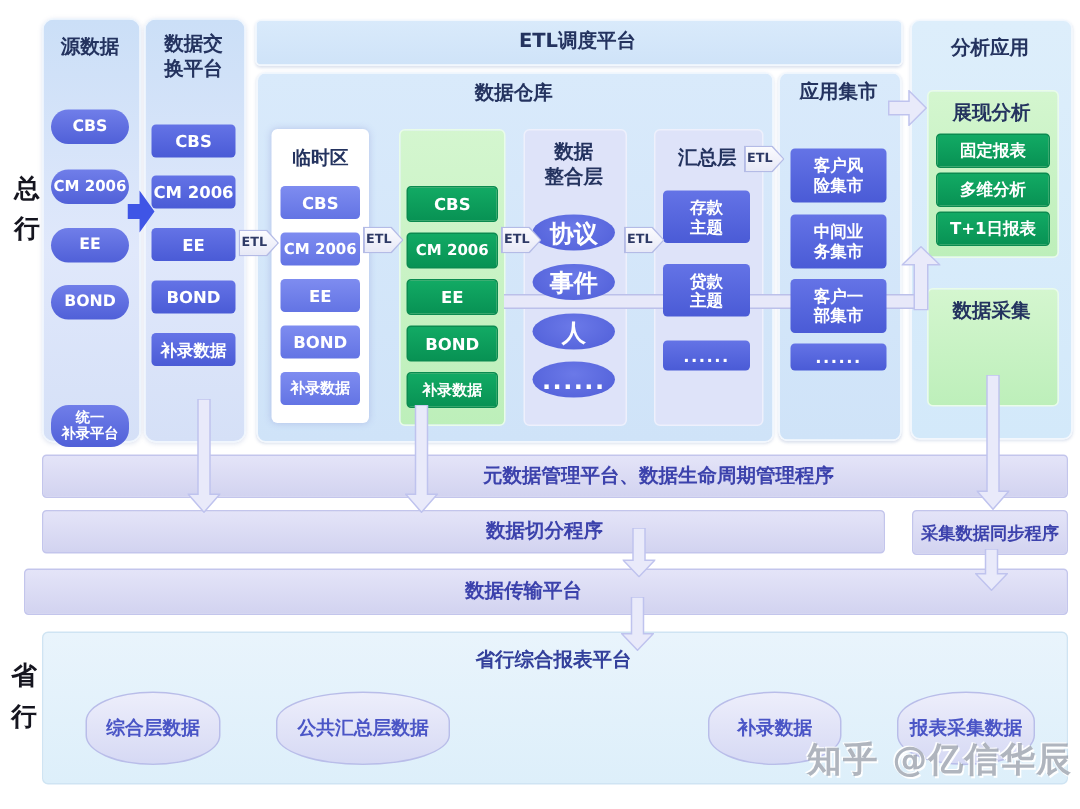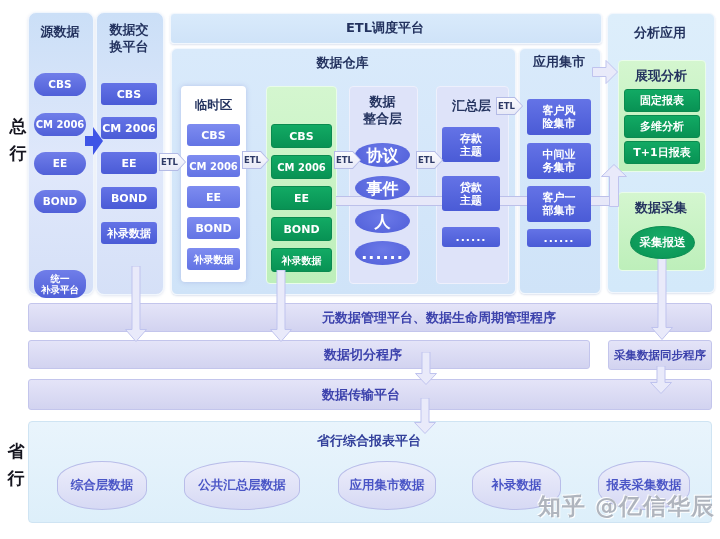--- a/index.html
+++ b/index.html
@@ -138,21 +138,20 @@
   <div class="hdr" style="left:607px;top:24px;width:106px;">分析应用</div>
 
   <div class="green-panel" style="left:618px;top:60px;width:86px;height:110px;"></div>
   <div class="hdr" style="left:618px;top:67px;width:86px;">展现分析</div>
   <div class="item sq-green" style="left:624px;top:89px;width:74px;height:21px;">固定报表</div>
   <div class="item sq-green" style="left:624px;top:115px;width:74px;height:21px;">多维分析</div>
   <div class="item sq-green" style="left:624px;top:141px;width:74px;height:21px;">T+1日报表</div>
 
   <div class="green-panel" style="left:618px;top:192px;width:86px;height:77px;"></div>
   <div class="hdr" style="left:618px;top:199px;width:86px;">数据采集</div>
-  <div class="item ell-green" style="left:630px;top:226px;width:63px;height:31px;">采集报送</div>
 
   <div class="hline" style="left:336px;top:196px;width:274px;height:8px;"></div>
   <svg class="sarr" style="left:601px;top:164px;z-index:1;" width="26" height="43" viewBox="0 0 26 43">
     <path d="M13 0.5 L25.5 12.5 H17.5 V42.5 H8.5 V12.5 H0.5 Z" fill="#e9eafa" stroke="#bfc3ee"></path>
   </svg>
 
   <svg class="sarr" style="left:592px;top:60px;z-index:2;" width="26" height="24" viewBox="0 0 26 24">
     <path d="M0.5 7.5 H14 V0.5 L25.5 12 L14 23.5 V16.5 H0.5 Z" fill="#e9eafa" stroke="#bfc3ee"></path>
   </svg>
 
@@ -184,29 +183,28 @@
 
   <div class="bar" style="left:28px;top:303px;width:682px;height:27px;">
     <div class="bar-label" style="left:410px;line-height:27px;">元数据管理平台、数据生命周期管理程序</div>
   </div>
   <div class="bar" style="left:28px;top:340px;width:560px;height:27px;">
     <div class="bar-label" style="left:334px;line-height:27px;">数据切分程序</div>
   </div>
   <div class="bar" style="left:608px;top:340px;width:102px;height:28px;">
     <div class="bar-label" style="left:51px;line-height:28px;font-size:11.5px;">采集数据同步程序</div>
   </div>
-  <div class="bar" style="left:28px;top:379px;width:682px;height:29px;">
+  <div class="bar" style="left:16px;top:379px;width:682px;height:29px;padding-left:12px;">
     <div class="bar-label" style="left:332px;line-height:29px;">数据传输平台</div>
   </div>
 
   <div class="abs" style="left:28px;top:421px;width:682px;height:100px;background:linear-gradient(180deg,#e9f4fc,#ddeffa);border:1px solid #cfe4f3;border-radius:4px;"></div>
   <div class="hdr" style="left:28px;top:432px;width:682px;color:#33409b;">省行综合报表平台</div>
   <div class="cyl" style="left:57px;top:461px;width:88px;height:47px;">综合层数据</div>
   <div class="cyl" style="left:184px;top:461px;width:114px;height:47px;">公共汇总层数据</div>
-  <div class="cyl" style="left:338px;top:461px;width:96px;height:47px;">应用集市数据</div>
   <div class="cyl" style="left:472px;top:461px;width:87px;height:47px;">补录数据</div>
   <div class="cyl" style="left:598px;top:461px;width:90px;height:47px;">报表采集数据</div>
 
   <svg class="sarr" style="left:125px;top:266px;" width="22" height="76" viewBox="0 0 22 76">
     <path d="M7 0 H15 V63.5 H21.5 L11 75.5 L0.5 63.5 H7 Z" fill="#e9eafa" stroke="#bfc3ee"></path>
   </svg>
   <svg class="sarr" style="left:270px;top:270px;" width="22" height="72" viewBox="0 0 22 72">
     <path d="M7 0 H15 V59.5 H21.5 L11 71.5 L0.5 59.5 H7 Z" fill="#e9eafa" stroke="#bfc3ee"></path>
   </svg>
   <svg class="sarr" style="left:651px;top:250px;" width="22" height="90" viewBox="0 0 22 90">

